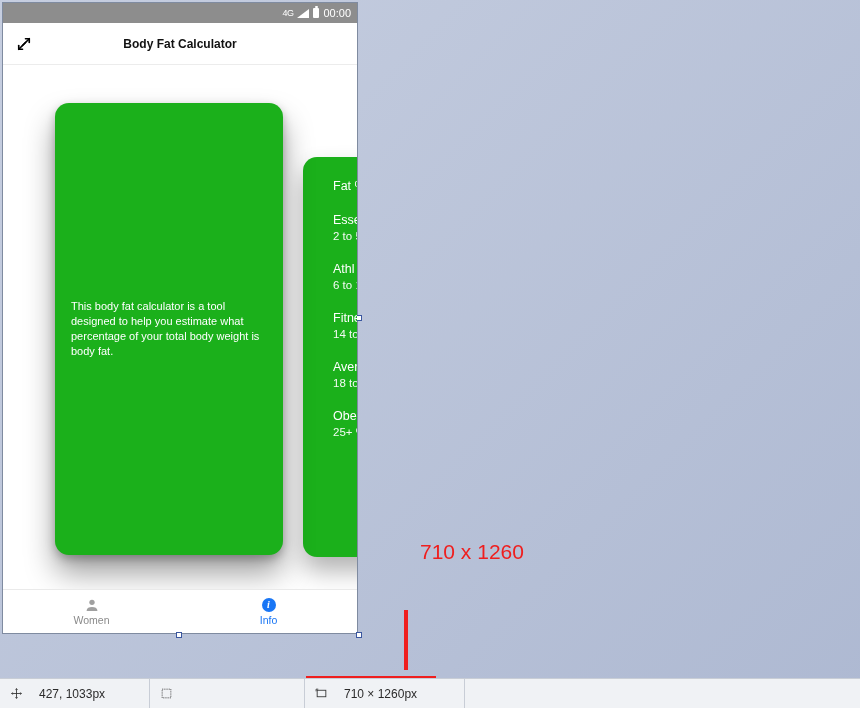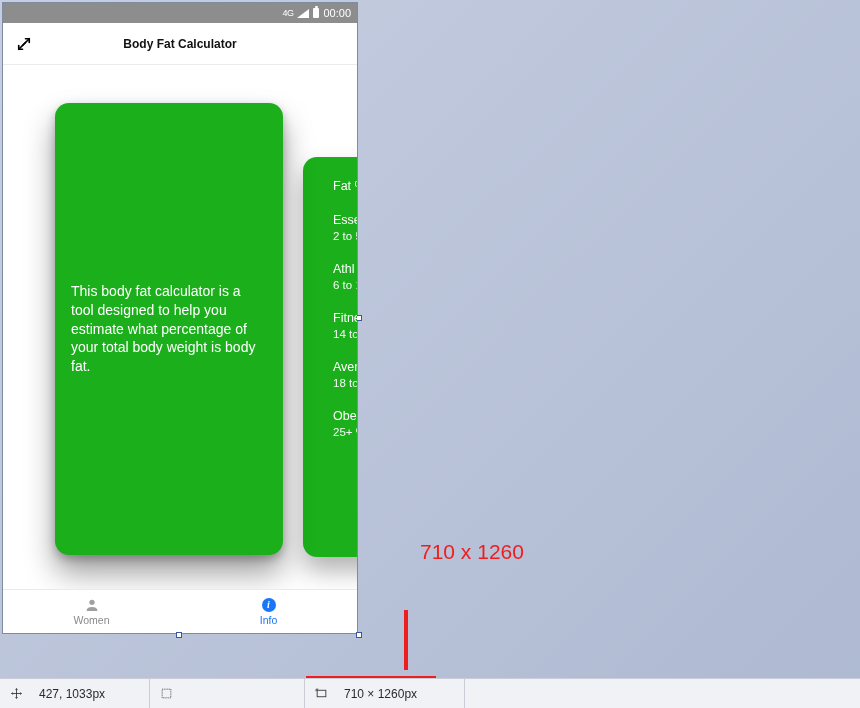--- a/index.html
+++ b/index.html
@@ -70,21 +70,21 @@
   }
   .card-main {
     position: absolute;
     left: 52px; top: 38px;
     width: 228px; height: 452px;
     background: #1bb01b;
     border-radius: 14px;
     box-shadow: 0 18px 30px rgba(0,0,0,0.38), 0 4px 10px rgba(0,0,0,0.25);
     color: #ffffff;
     padding: 14px;
-    font-size: 14px;
+    font-size: 11px;
     line-height: 1.35;
     z-index: 2;
     display:flex;
     align-items:center;
   }
   .card-main .desc { padding: 0 2px; }
   .card-side {
     position: absolute;
     left: 300px; top: 92px;
     width: 200px; height: 400px;

